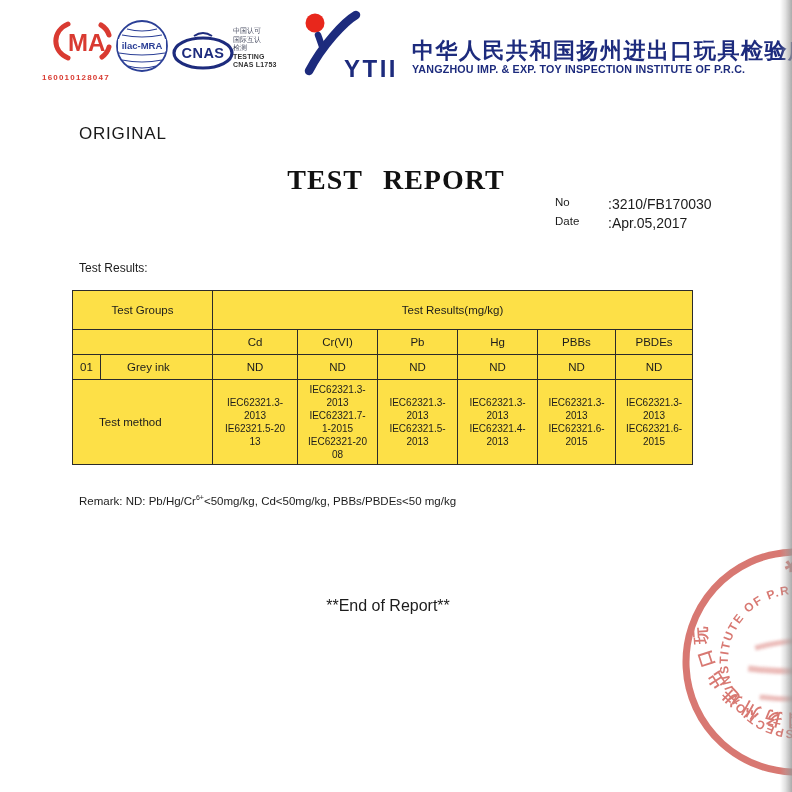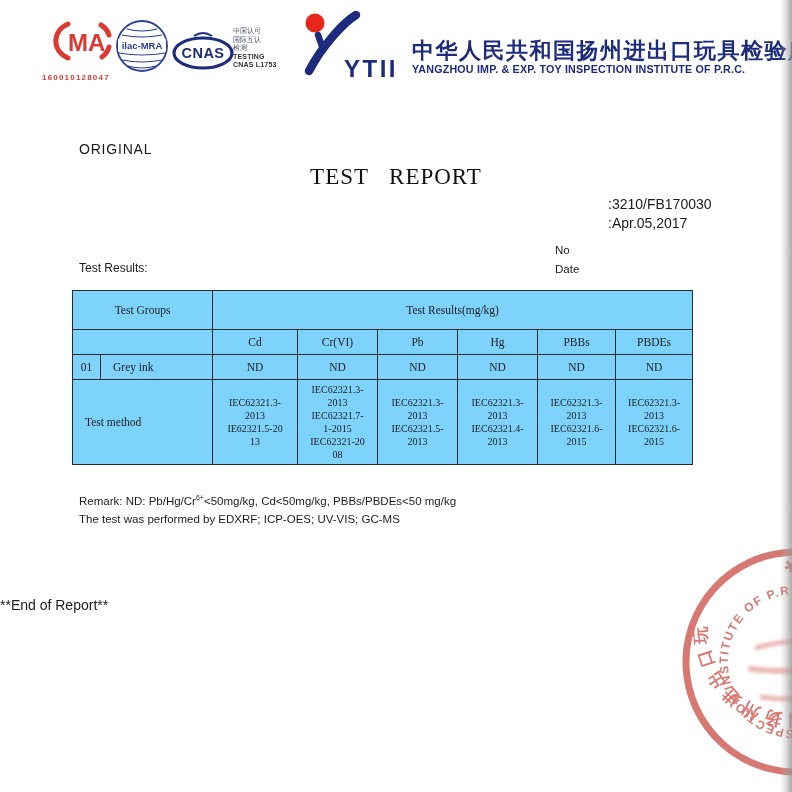--- a/index.html
+++ b/index.html
@@ -17,51 +17,51 @@
   .cn-title {
     left:412px; top:36px; font-size:22px; font-weight:bold; color:#1d2b7d;
     letter-spacing:1.5px; white-space:nowrap;
   }
   .en-title {
     left:412px; top:63px; font-size:10.7px; font-weight:bold; color:#1d2b7d;
     letter-spacing:0.2px; white-space:nowrap;
   }
 
   
-  .original { left:79px; top:141px; font-size:14px; letter-spacing:0.8px; color:#191919; }
+  .original { left:79px; top:124px; font-size:17px; letter-spacing:0.8px; color:#191919; }
   .report-title {
     left:0; top:164px; width:100%; text-align:center;
-    font-family:"Liberation Serif", serif; font-weight:normal; font-size:23px;
+    font-family:"Liberation Serif", serif; font-weight:bold; font-size:28px;
     letter-spacing:1px; color:#111;
   }
   .report-title .w2 { margin-left:20px; }
-  .meta-label { left:555px; font-size:11.5px; color:#1c1c1c;margin-top:48px; }
+  .meta-label { left:555px; font-size:11.5px; color:#1c1c1c; }
   .meta-value { left:608px; font-size:14px; color:#1c1c1c; }
   .no-row { top:196px; } .date-row { top:215px; }
   .section-label { left:79px; top:261px; font-size:12px; color:#1c1c1c; }
 
   
   .results-table { left:72px; top:290px; }
-  table { border-collapse:collapse; table-layout:fixed; width:620px; background:#7dd3fc;font-family:Liberation Serif, serif; }
+  table { border-collapse:collapse; table-layout:fixed; width:620px; background:#fde047; }
   td {
     border:1.5px solid #2b2b2b; font-size:11.5px; text-align:center;
     vertical-align:middle; padding:2px 1px; color:#1c1c1c; overflow:hidden;
   }
   tr.r1 td { height:34px; }
   tr.r2 td { height:20px;margin-left:9px; }
   tr.r3 td { height:20px;margin-top:46px; }
   tr.r4 td { height:23px; }
   tr.r5 td { height:68px; }
-  td.left { text-align:left; padding-left:12px; }
+  td.left { text-align:left; padding-left:26px; }
   td.method { font-size:10px; line-height:1.3; white-space:pre-line; padding:3px 1px; }
 
   
   .remark { left:79px; top:489px; font-size:11.5px; line-height:18.5px; color:#1c1c1c; }
   .remark sup { font-size:7px; }
-  .end-report { left:0; top:597px; width:776px; text-align:left; font-size:14px; color:#1c1c1c; }
+  .end-report { left:0; top:597px; width:776px; text-align:center; font-size:16px; color:#1c1c1c; }
 
   
   .stamp { left:636px; top:512px; mix-blend-mode:multiply; }
   .page-edge {
     right:0; top:0; width:12px; height:792px; z-index:6;
     background:linear-gradient(to right, rgba(170,170,170,0) 0%, rgba(170,170,170,0.35) 45%, rgba(150,150,150,0.8) 100%);
   }
 </style>
 </head>
 <body>
@@ -186,21 +186,20 @@
 2013
 IEC62321.6-
 2015</td>
     </tr>
   </tbody>
     </table>
 </div>
 
 <div class="abs remark">
   <div><span>Remark: ND: Pb/Hg/Cr</span><sup>6+</sup><span>&lt;50mg/kg, Cd&lt;50mg/kg, PBBs/PBDEs&lt;50 mg/kg</span></div>
-  <div>The test was performed by EDXRF; ICP-OES; UV-VIS; GC-MS</div>
 </div>
 
 <div class="abs end-report">**End of Report**</div>
 
 <svg class="abs stamp" width="300" height="300" viewBox="0 0 300 300">
   <defs>
     <path id="enRing" d="M 160,218 a 68,68 0 1 1 0.12,0" fill="none"></path>
     <path id="cnRing" d="M 72,185 A 88,88 0 1 1 248,185" fill="none"></path>
     <filter id="smudge">
         <feGaussianBlur stdDeviation="1.7"></feGaussianBlur>

